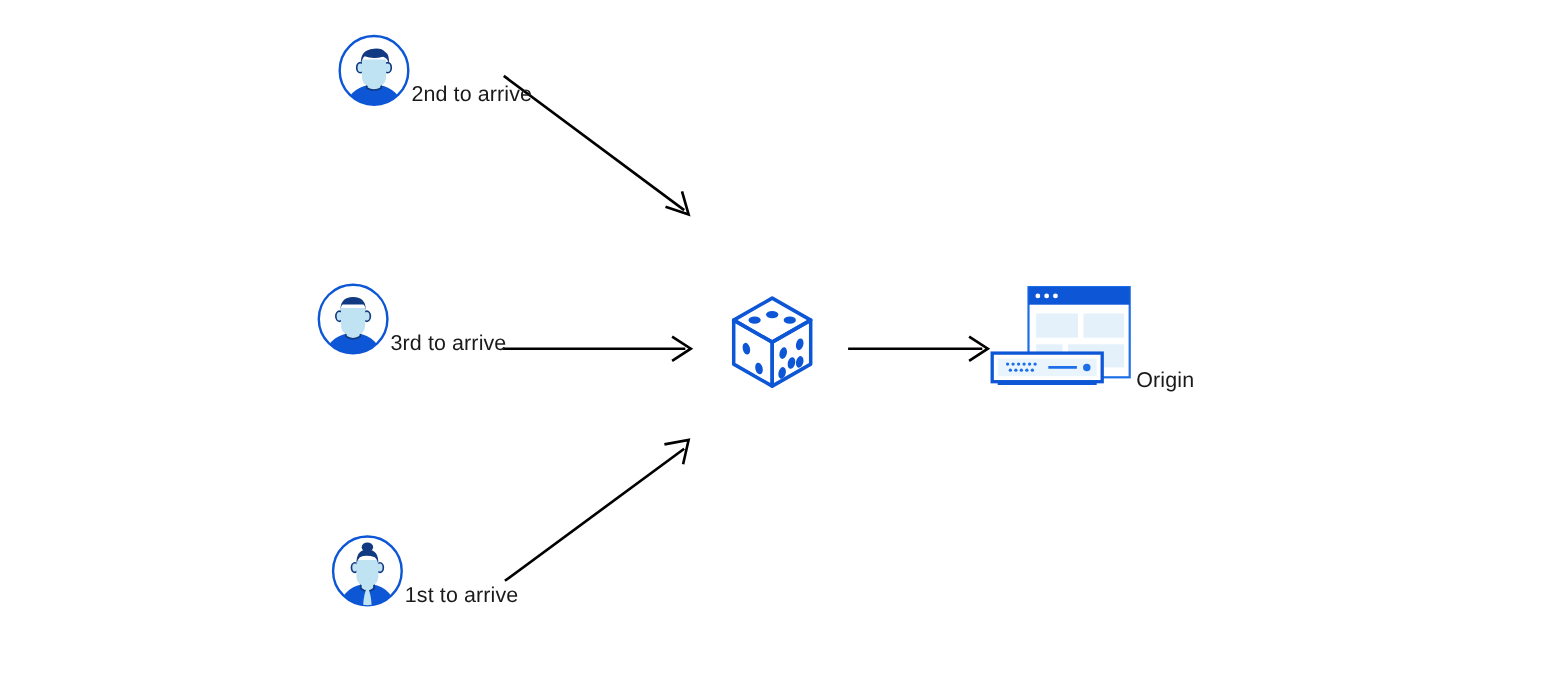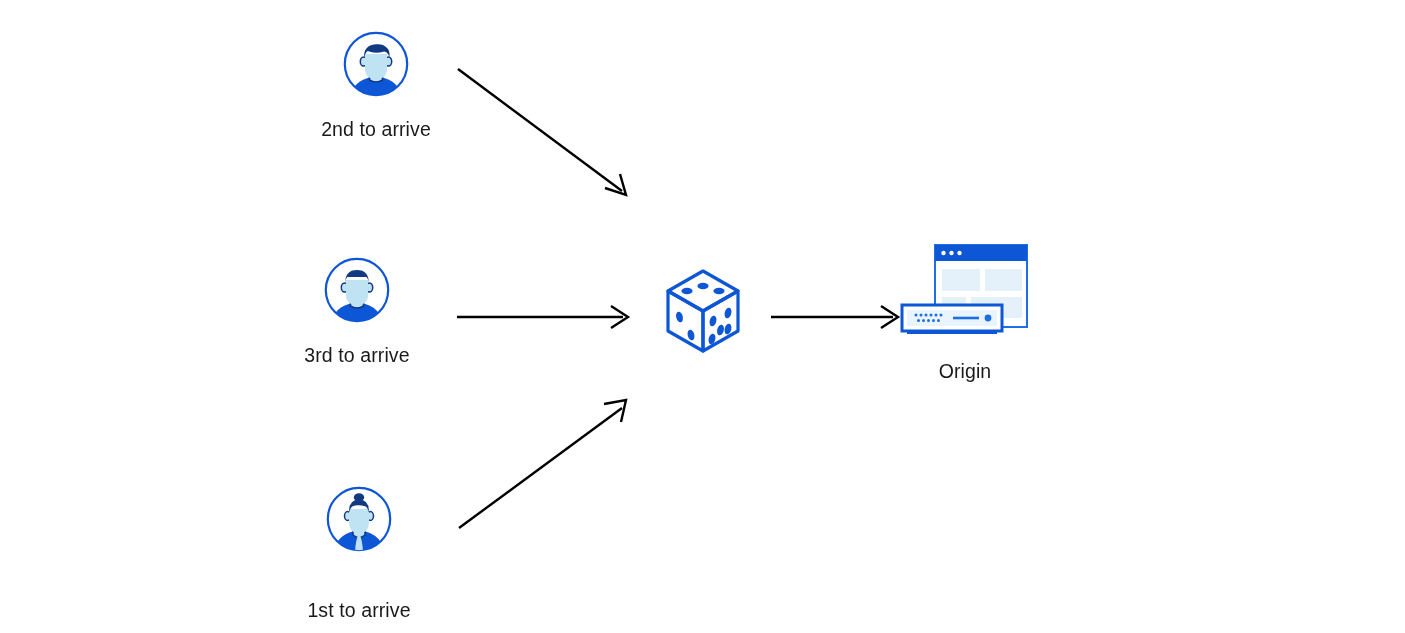--- a/index.html
+++ b/index.html
@@ -14,22 +14,22 @@
   #canvas {
     position: relative;
     width: 1405px;
     height: 633px;
     background: #ffffff;
     overflow: hidden;
   }
   .node {
     position: absolute;
     display: flex;
-    flex-direction: column;
-    align-items: center;
+    flex-direction: row;
+    align-items: flex-end;
   }
   .node-label {
     font-size: 19.5px;
     line-height: 1.2;
     color: #1a1a1a;
     white-space: nowrap;
     letter-spacing: 0.1px;
   }
   .avatar-wrap {
     width: 68px;
@@ -143,21 +143,21 @@
           <ellipse cx="46.4" cy="31.5" rx="3.3" ry="4.6" fill="#bfe3f2" stroke="#123a82" stroke-width="1.5"></ellipse>
           <path d="M23 24 h22 v15 q0 10 -11 10 q-11 0 -11 -10 z" fill="#bfe3f2"></path>
 
           <path d="M22.4 27.5 q-0.6 -13.5 11.6 -13.5 q12.2 0 11.6 13.5 q-0.3 -5.2 -2.2 -6.6 l-19 0 q-1.7 1.4 -2.0 6.6 z" fill="#123a82"></path>
         </g>
       </svg>
     </div>
     <div class="node-label avatar-label">3rd to arrive</div>
   </div>
 
-  <div class="node" style="left:289px; top:485px; width:140px;gap:26px;">
+  <div class="node" style="left:300px; top:485px; width:140px;">
     <div class="avatar-wrap">
       <svg viewBox="0 0 68 68" width="68" height="68">
         <defs>
           <clipPath id="clipBot">
               <circle cx="34" cy="34" r="31.2"></circle>
             </clipPath>
         </defs>
         <circle cx="34" cy="34" r="31.2" fill="#ffffff" stroke="#0d56d6" stroke-width="2.2"></circle>
         <g clip-path="url(#clipBot)">
           <path d="M34 46 C20 46 9.5 55 7 70 L61 70 C58.5 55 48 46 34 46 Z" fill="#0d56d6"></path>
@@ -198,21 +198,21 @@
           <ellipse cx="53" cy="56" rx="3.3" ry="5.4" transform="rotate(14 53 56)"></ellipse>
           <ellipse cx="68" cy="48" rx="3.3" ry="5.4" transform="rotate(14 68 48)"></ellipse>
           <ellipse cx="60.5" cy="65" rx="3.3" ry="5.4" transform="rotate(14 60.5 65)"></ellipse>
           <ellipse cx="68" cy="64" rx="3.3" ry="5.4" transform="rotate(14 68 64)"></ellipse>
           <ellipse cx="52" cy="74" rx="3.3" ry="5.4" transform="rotate(14 52 74)"></ellipse>
         </g>
       </svg>
     </div>
   </div>
 
-  <div class="node" style="left:897px; top:242px; width:136px;">
+  <div class="node" style="left:897px; top:258px; width:136px;">
     <div class="origin-wrap">
       <svg viewBox="0 0 136 100" width="136" height="100">
 
         <g>
           <rect x="38" y="3" width="92" height="82" fill="#ffffff" stroke="#1d6fe8" stroke-width="2"></rect>
           <rect x="38" y="3" width="92" height="16" fill="#0d56d6"></rect>
           <circle cx="46.5" cy="11" r="2.2" fill="#ffffff"></circle>
           <circle cx="54.5" cy="11" r="2.2" fill="#ffffff"></circle>
           <circle cx="62.5" cy="11" r="2.2" fill="#ffffff"></circle>
           <rect x="45" y="27" width="38" height="22" fill="#e4f1fb"></rect>

